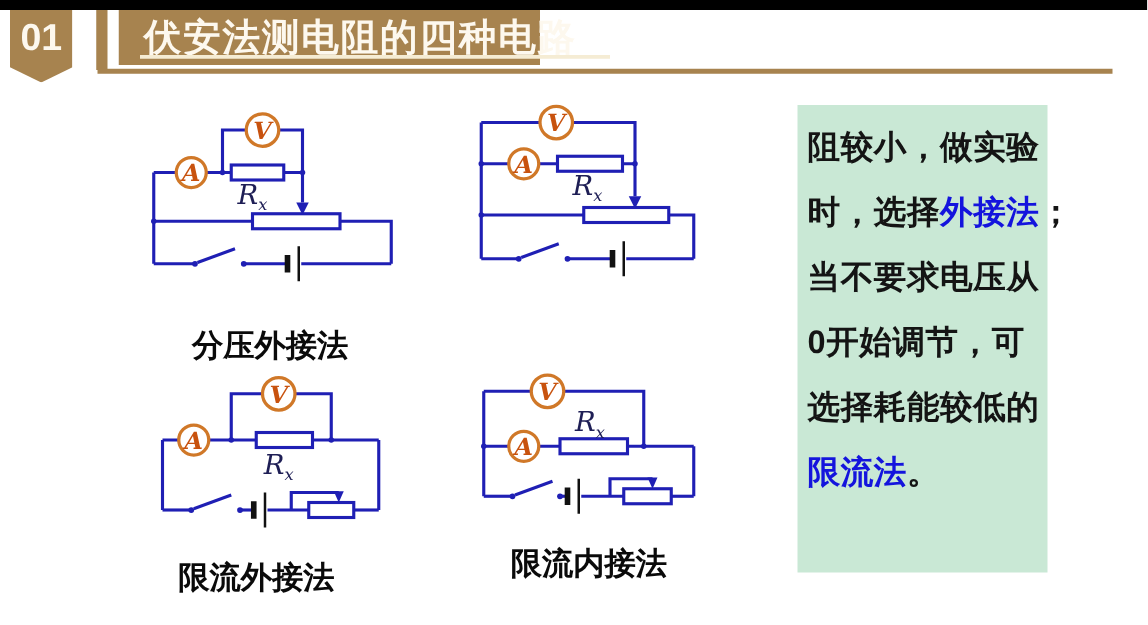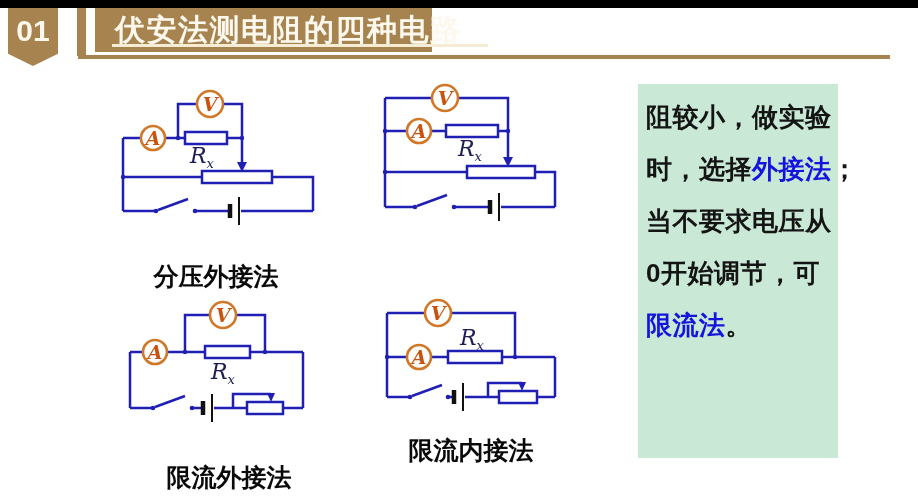--- a/index.html
+++ b/index.html
@@ -132,21 +132,21 @@
     <circle cx="58" cy="111" r="2.3" fill="#1f1fb4"></circle>
     <circle cx="97" cy="111" r="2.3" fill="#1f1fb4"></circle>
     <line x1="108" y1="104" x2="108" y2="118" stroke="#111" stroke-width="4.5"></line>
     <line x1="117" y1="97" x2="117" y2="125" stroke="#111" stroke-width="2"></line>
     <circle cx="60" cy="55" r="12" fill="#fff" stroke="#d07828" stroke-width="2.6"></circle>
     <text class="mtxt" x="60" y="62" text-anchor="middle">A</text>
     <circle cx="128" cy="18" r="13" fill="#fff" stroke="#d07828" stroke-width="2.6"></circle>
     <text class="mtxt" x="128" y="25" text-anchor="middle">V</text>
     <text class="rtxt" x="116" y="82"><tspan>R</tspan><tspan class="rsub" dy="5">x</tspan></text>
   </svg>
-  <div class="clabel" style="left:144px; top:445px;margin-top:16px;">限流外接法</div>
+  <div class="clabel" style="left:120px; top:445px;">限流外接法</div>
 
   <svg style="left:362px; top:297px;" width="230" height="140" viewBox="0 0 230 140">
     <g stroke="#1f1fb4" stroke-width="2.5" fill="none">
       <path d="M25,16 H63"></path>
       <path d="M89,16 H153 V60"></path>
       <path d="M25,16 V100"></path>
       <path d="M25,60 H193"></path>
       <path d="M193,60 V100"></path>
       <path d="M25,100 H48"></path>
       <path d="M50,99 L80,88"></path>
@@ -170,16 +170,17 @@
     <text class="mtxt" x="76" y="23" text-anchor="middle">V</text>
     <text class="rtxt" x="98" y="48"><tspan>R</tspan><tspan class="rsub" dy="5">x</tspan></text>
   </svg>
   <div class="clabel" style="left:386px; top:434px;">限流内接法</div>
 
   <div class="panel">
     <div class="pline"><span>阻较小，做实验</span></div>
     <div class="pline"><span>时，选择</span><span class="hl">外接法</span><span>；</span></div>
     <div class="pline"><span>当不要求电压从</span></div>
     <div class="pline"><span>0开始调节，可</span></div>
+    <div class="pline"><span>选择耗能较低的</span></div>
     <div class="pline"><span class="hl">限流法</span><span>。</span></div>
   </div>
 
 </div>
 
 </body></html>

